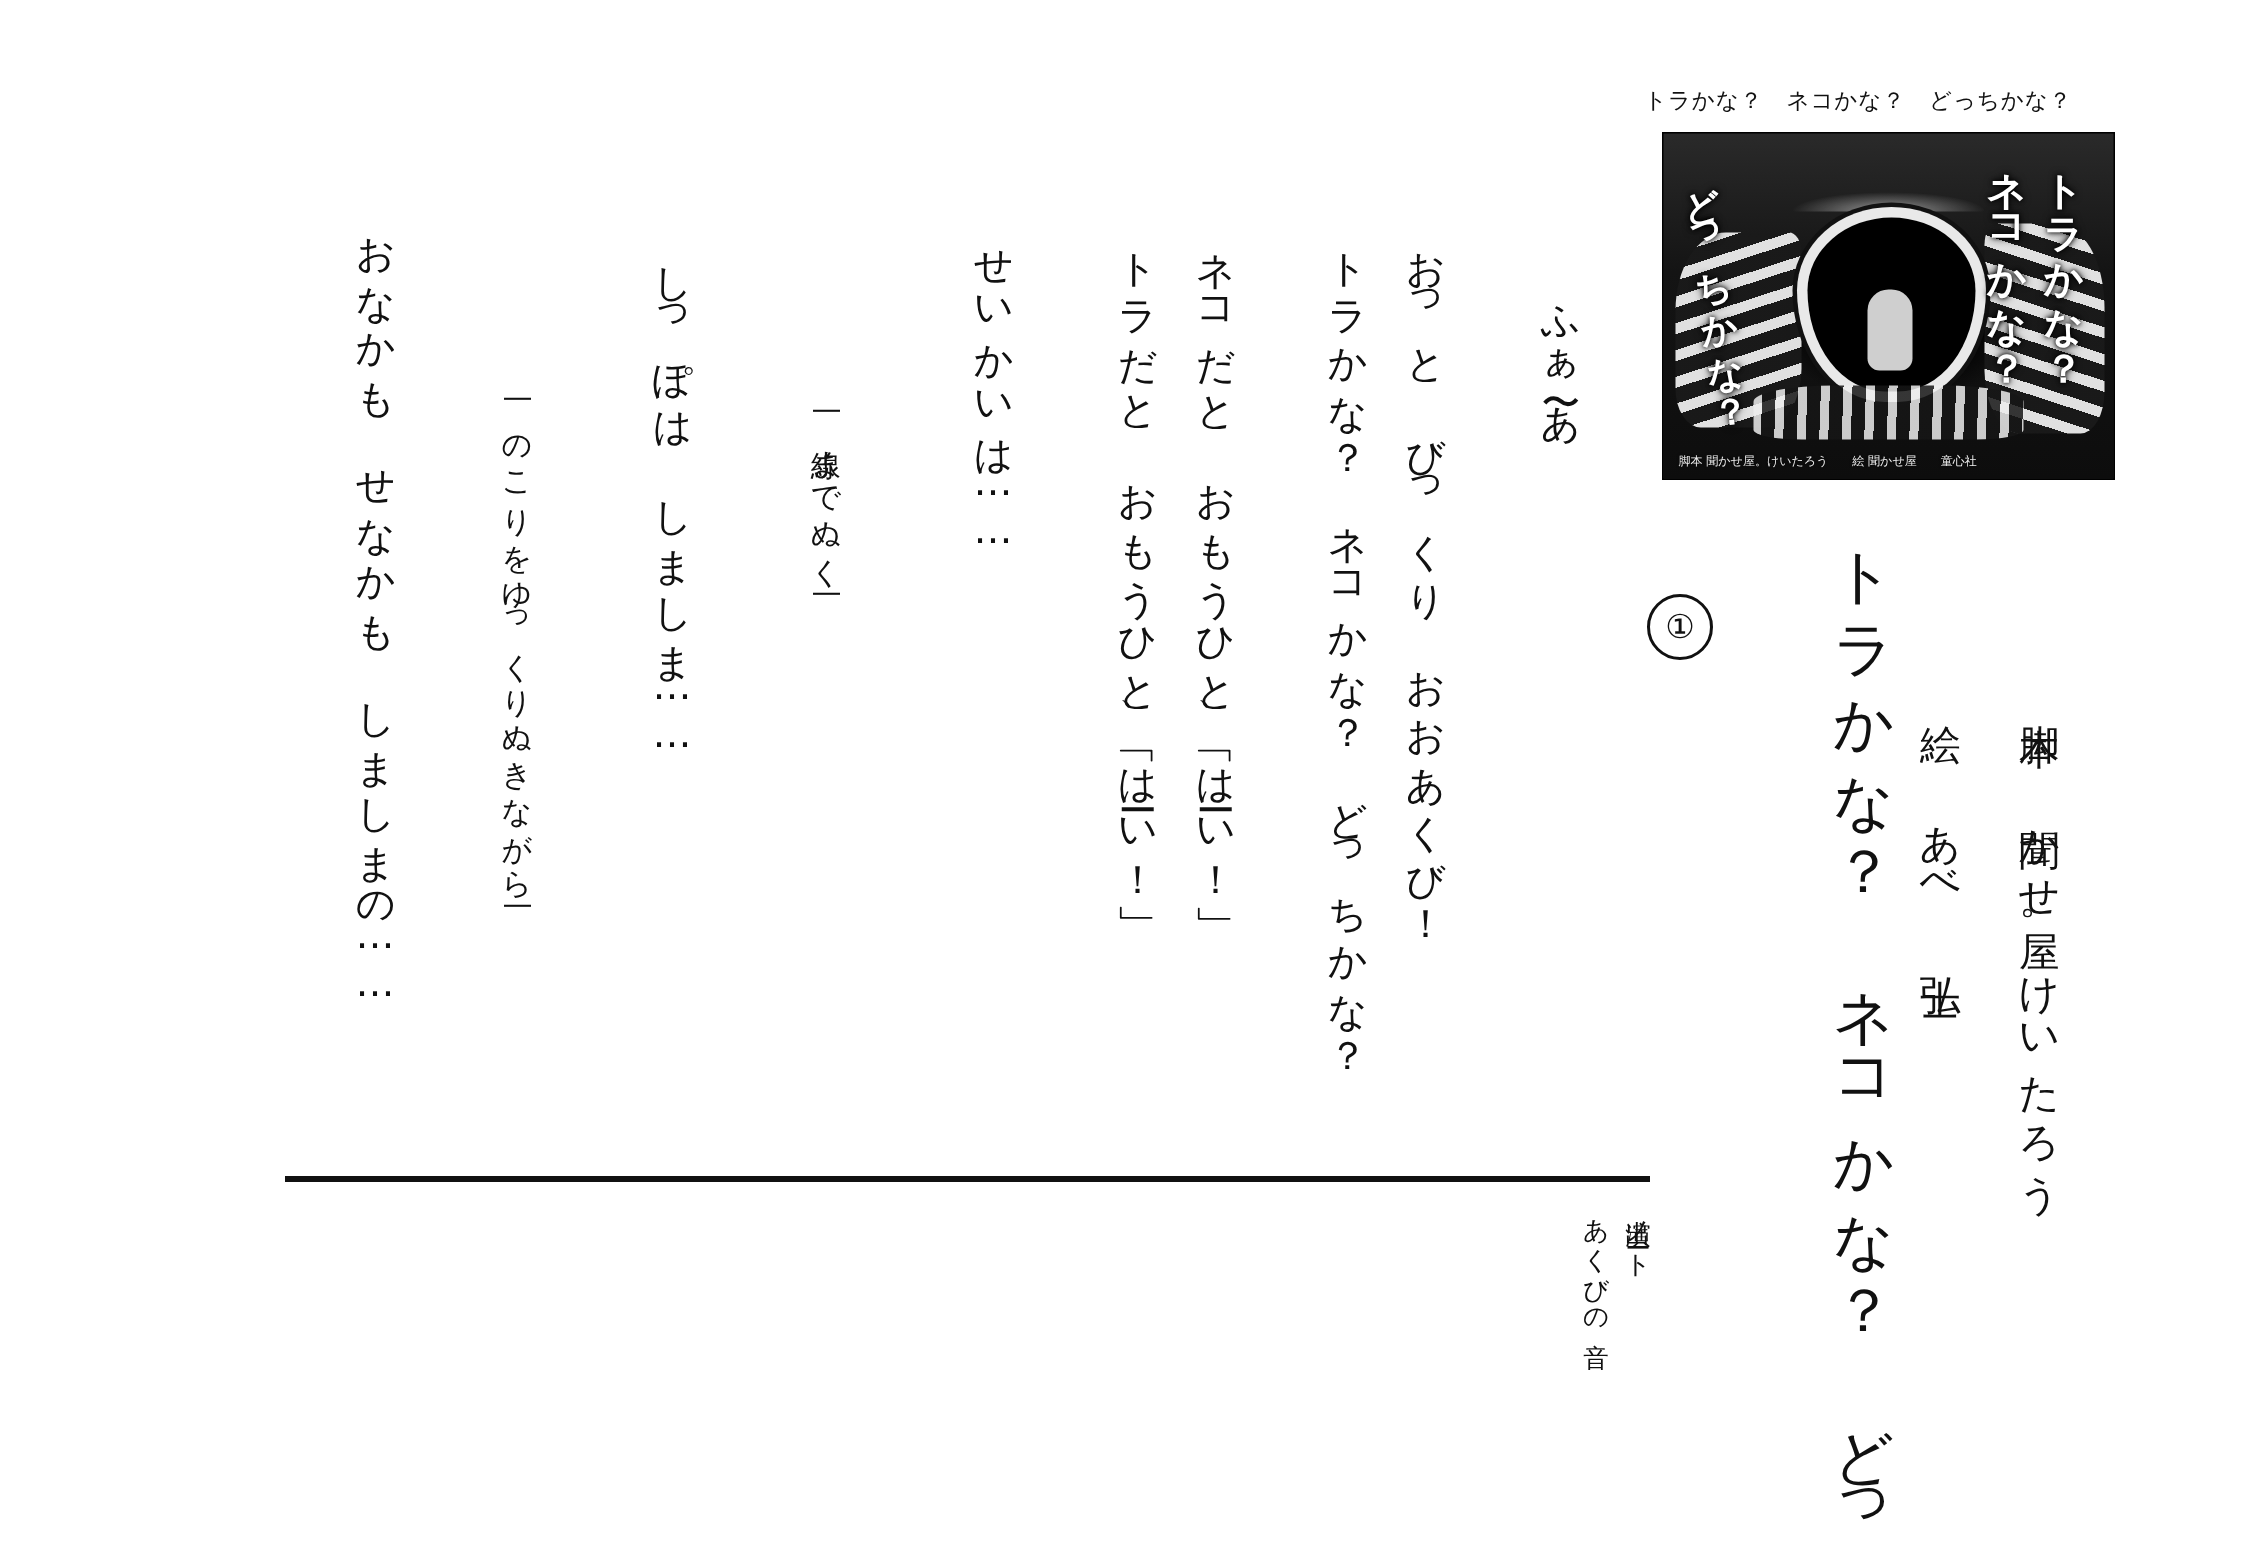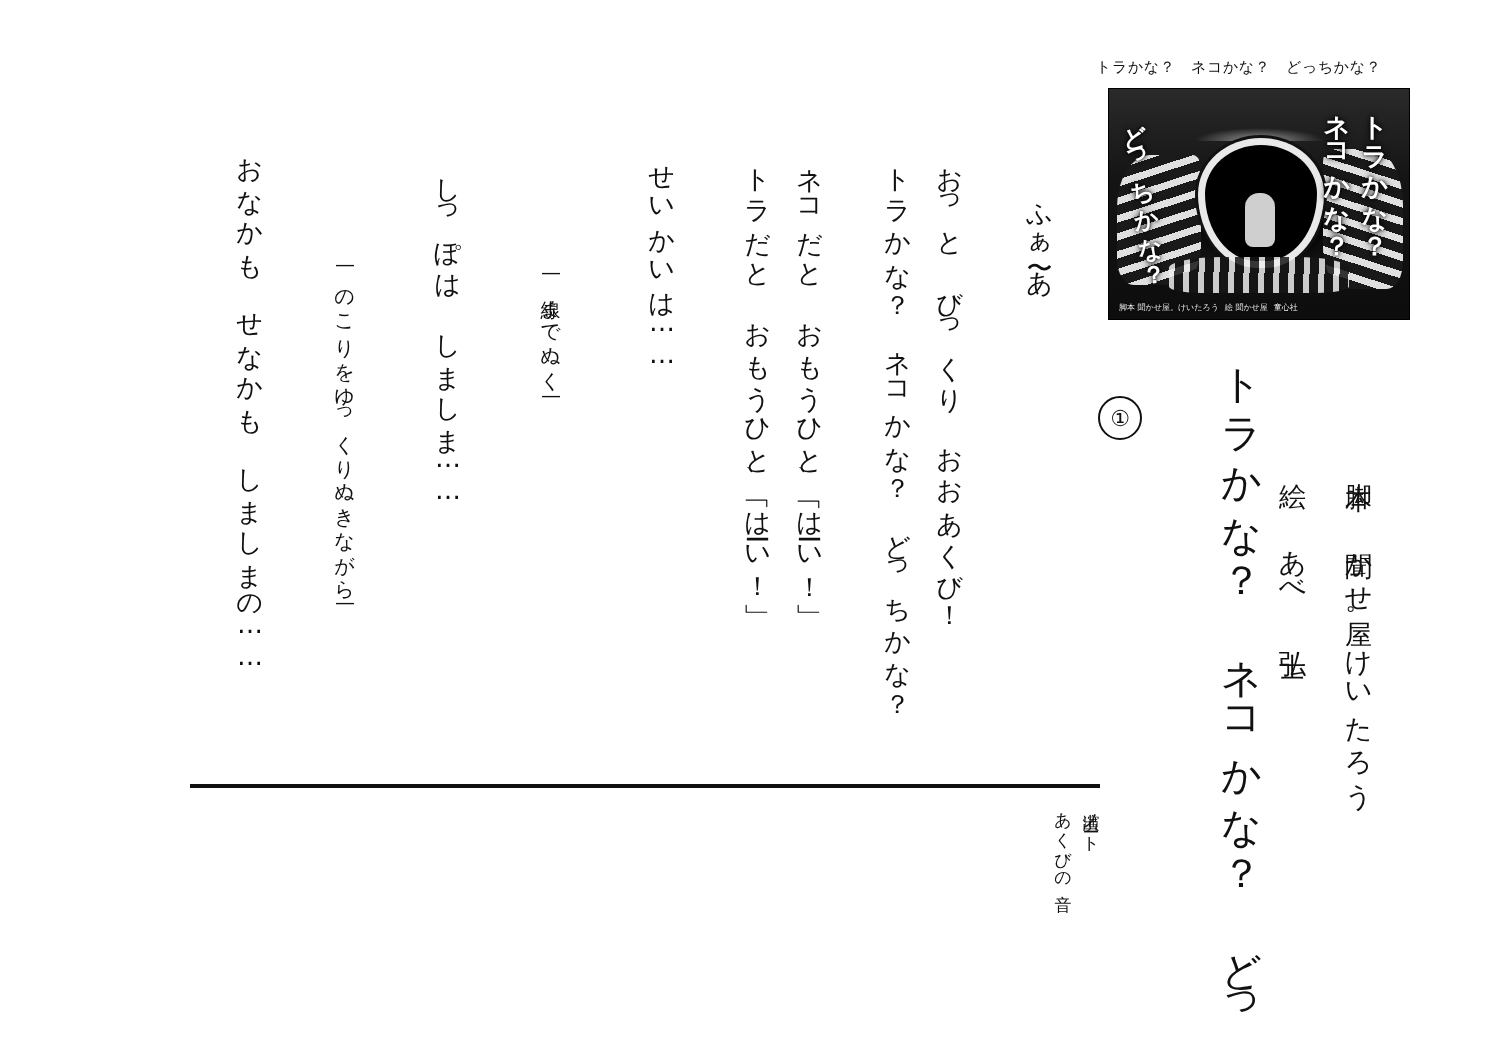--- a/index.html
+++ b/index.html
@@ -130,21 +130,21 @@
   .cover-title-3 { top: 20px; left: 20px; font-size: 24px; transform: rotate(-8deg); }
   .cover-credits {
     position: absolute;
     bottom: 6px;
     left: 10px;
     right: 10px;
     color: #f0f0f0;
     font-size: 8px;
     font-family: "DejaVu Sans", sans-serif;
     display: flex;
-    gap: 6px;
+    gap: 16px;
     text-shadow: 0 0 2px #000;
   }
 
   
   .vtext {
     position: absolute;
     writing-mode: vertical-rl;
     text-orientation: upright;
     font-family: "DejaVu Sans", "Liberation Sans", sans-serif;
     color: #111;

